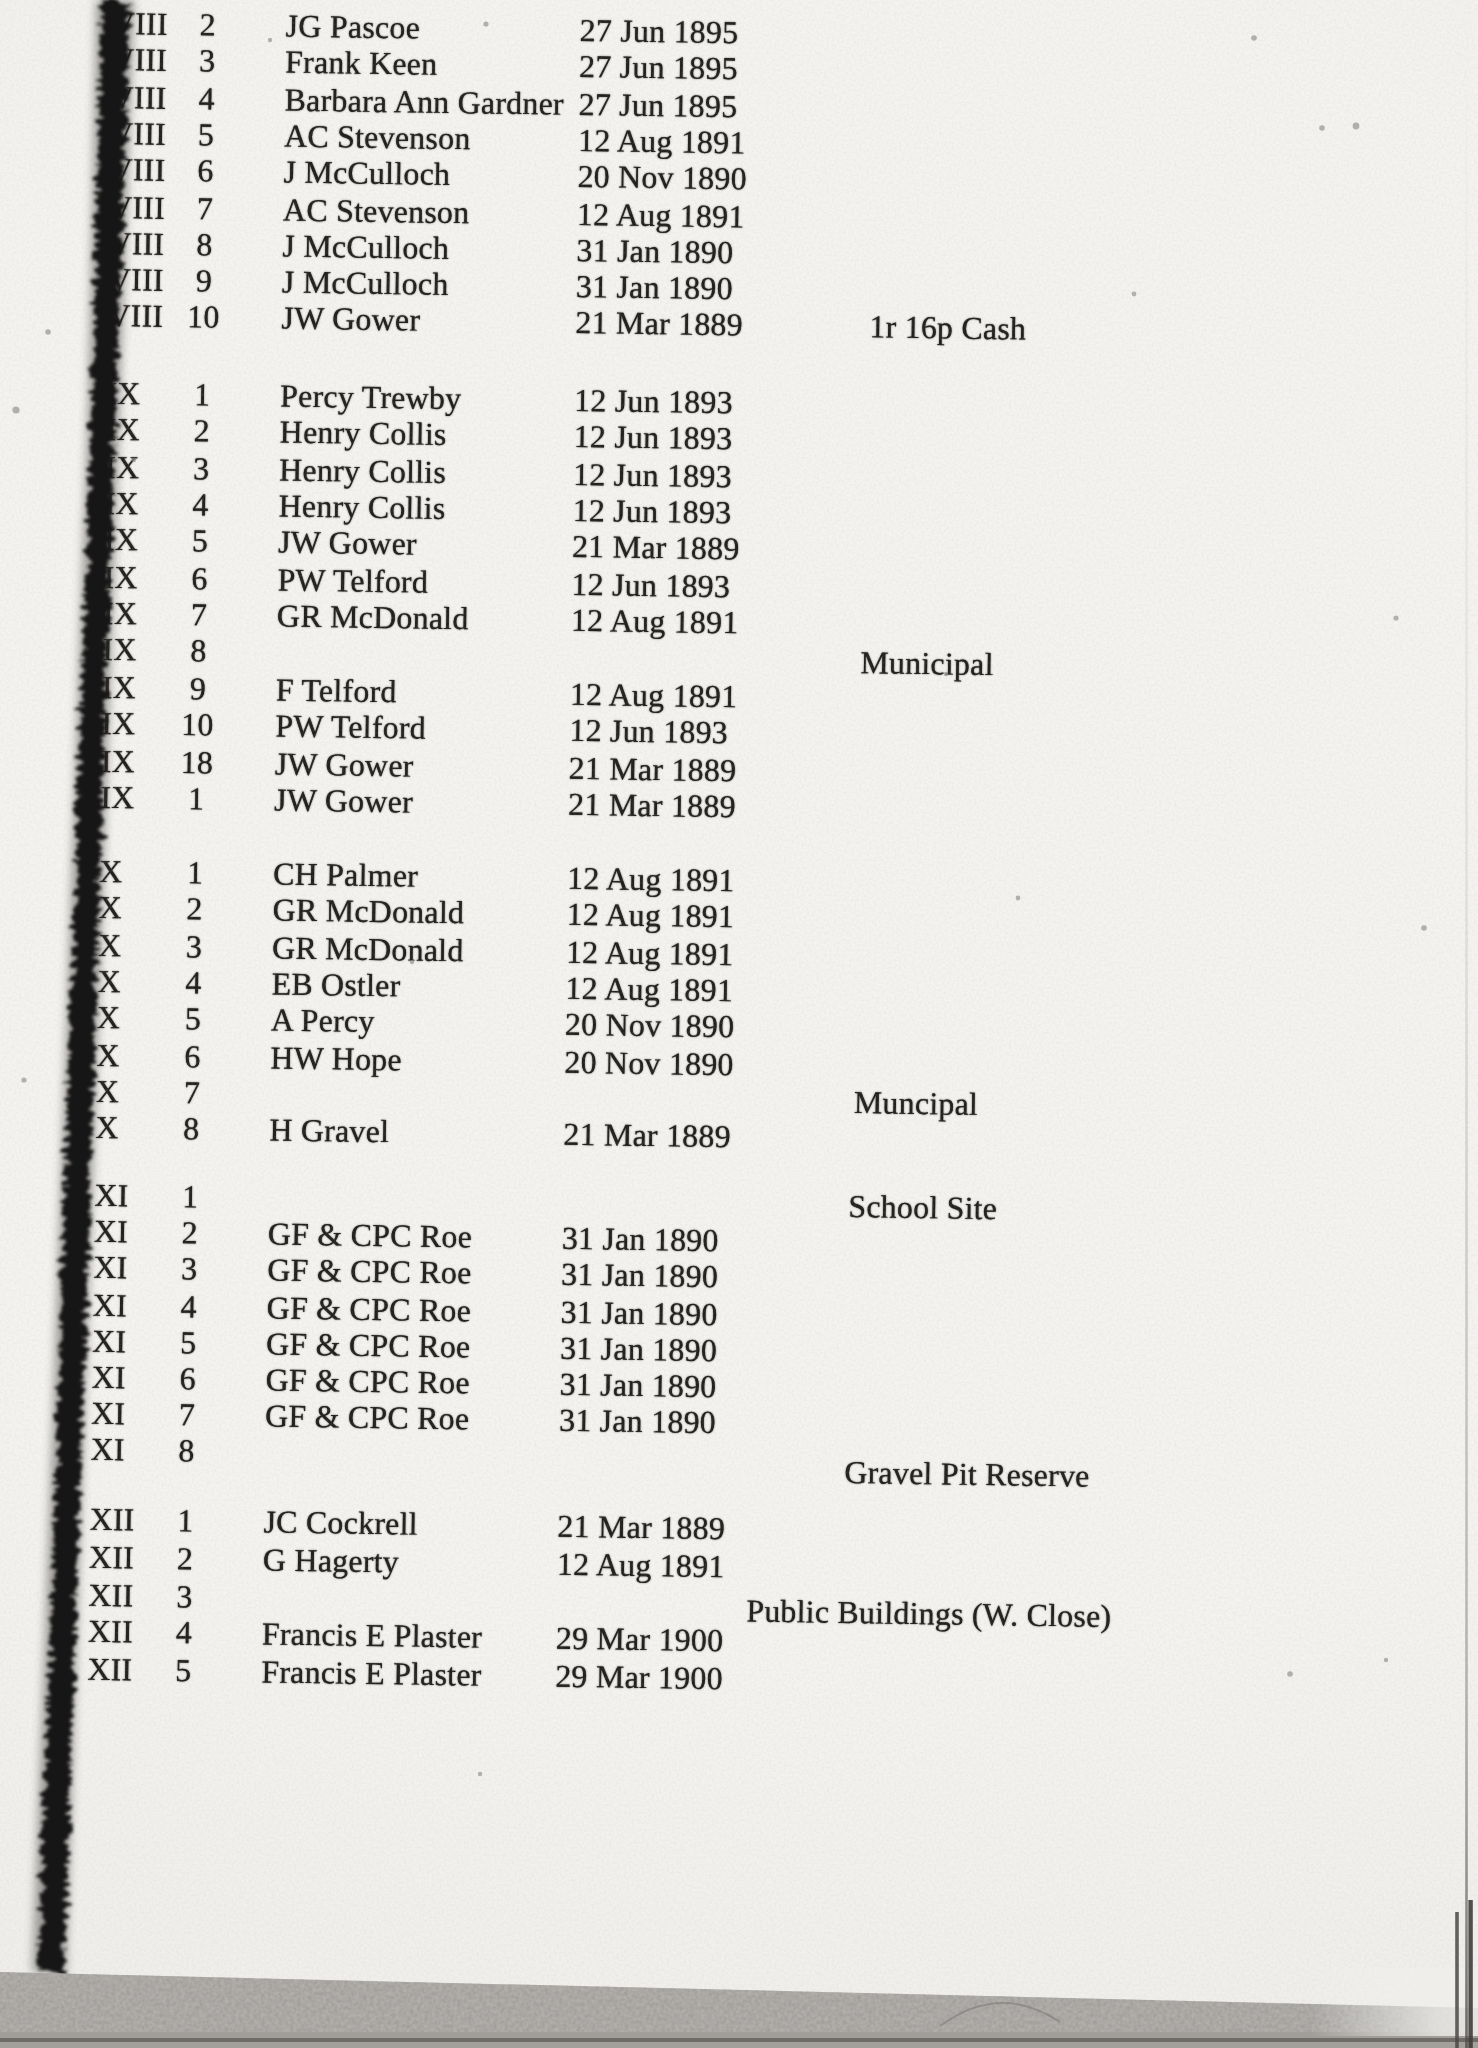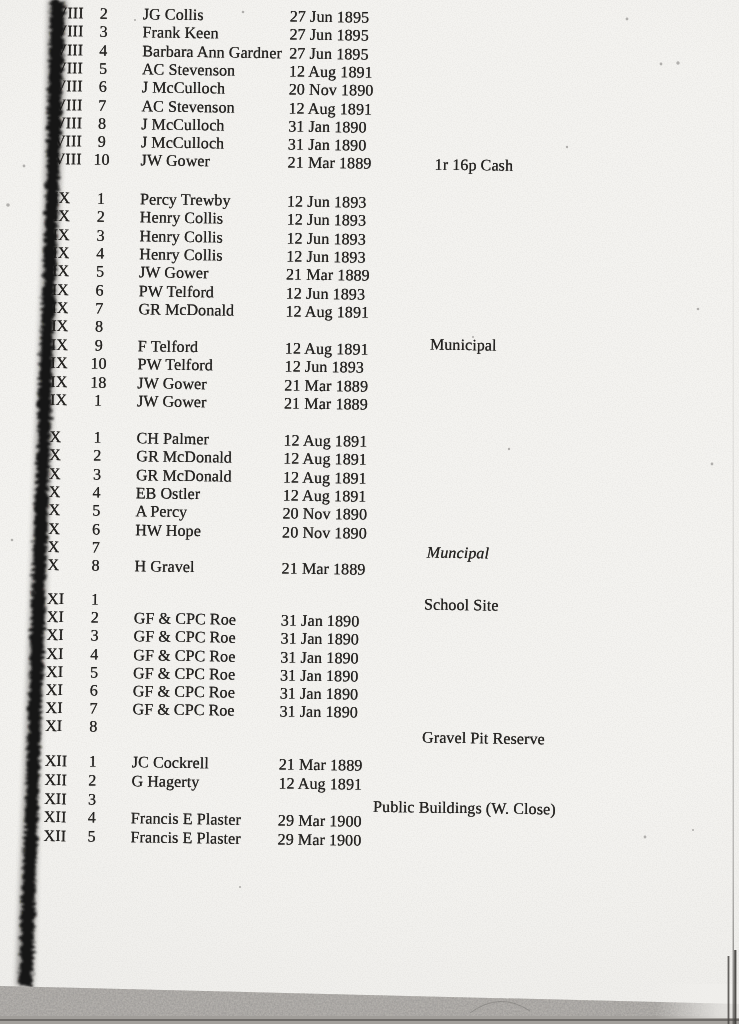--- a/index.html
+++ b/index.html
@@ -34,21 +34,21 @@
 </head>
 <body>
 
 <div class="page">
 
   <div class="text-layer">
       <div class="section" style="top: 0px;">
         <div class="row" style="top: 0px;">
           <span class="c-roman">VIII</span>
           <span class="c-num">2</span>
-          <span class="c-name">JG Collis</span>
+          <span class="c-name">JG Pascoe</span>
           <span class="c-date">27 Jun 1895</span>
         </div>
         <div class="row" style="top: 18.3px;">
           <span class="c-roman">VIII</span>
           <span class="c-num">3</span>
           <span class="c-name">Frank Keen</span>
           <span class="c-date">27 Jun 1895</span>
         </div>
         <div class="row" style="top: 36.6px;">
           <span class="c-roman">VIII</span>
@@ -293,22 +293,22 @@
           <span class="c-date">29 Mar 1900</span>
         </div>
         <div class="row" style="top: 75.2px;">
           <span class="c-roman">XII</span>
           <span class="c-num">5</span>
           <span class="c-name">Francis E Plaster</span>
           <span class="c-date">29 Mar 1900</span>
         </div>
       </div>
       <div class="note" style="left: 381px; top: 146px;">1r 16p Cash</div>
-      <div class="note" style="left: 379px; top: 314px; margin-top: 12px;">Municipal</div>
-      <div class="note" style="left: 379px; top: 534px; font-style: italic;">Muncipal</div>
+      <div class="note" style="left: 379px; top: 314px;">Municipal</div>
+      <div class="note" style="left: 379px; top: 534px;">Muncipal</div>
       <div class="note" style="left: 377px; top: 586px;">School Site</div>
       <div class="note" style="left: 377px; top: 719px;">Gravel Pit Reserve</div>
       <div class="note" style="left: 329px; top: 789px;">Public Buildings (W. Close)</div>
     </div>
 
   <svg class="artifacts" width="739" height="1024" viewBox="0 0 739 1024">
     <defs>
       <filter id="fuzzEdge" x="-30%" y="-5%" width="160%" height="110%">
         <feTurbulence type="fractalNoise" baseFrequency="0.12 0.35" numOctaves="2" seed="7" result="n"></feTurbulence>
         <feDisplacementMap in="SourceGraphic" in2="n" scale="9"></feDisplacementMap>

